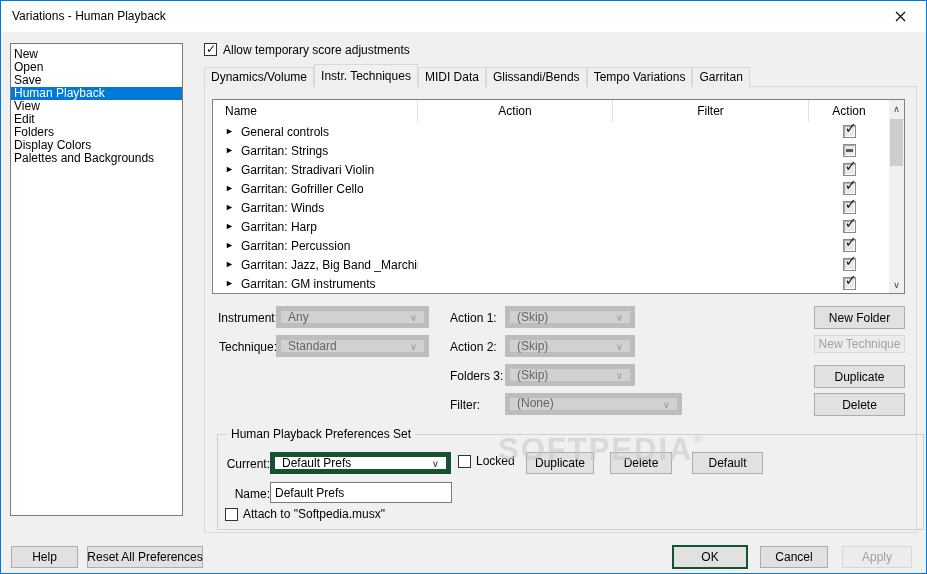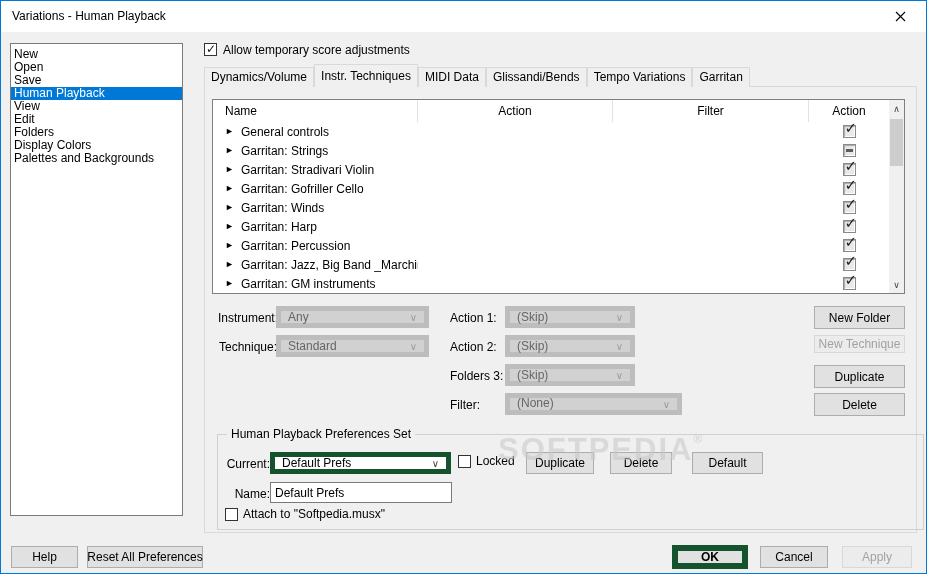--- a/index.html
+++ b/index.html
@@ -72,21 +72,21 @@
   .combo { position:absolute; height:22px; background:#fff; border:5px solid #14532d;
            display:flex; align-items:center; justify-content:space-between; padding:0 7px; cursor:pointer; }
   .combo .chev { font-size:10px; color:#404040; margin-left:6px; }
   .combo.disabled { background:#d1d1d1; border-color:#bdbdbd; color:#666; cursor:default; }
   .combo.disabled .chev { color:#9b9b9b; }
 
   
   .btn { position:absolute; background:#e1e1e1; border:1px solid #adadad; text-align:center;
          font-size:12px; display:flex; align-items:center; justify-content:center; cursor:pointer; white-space:nowrap; }
   .btn.disabled { background:#ececec; border-color:#d8d8d8; color:#a2a2a2; cursor:default; }
-  .btn.default-focus { border:6px solid #14532d;font-weight:bold; }
+  .btn.default-focus { border:2px solid #14532d; }
 
   
   .groupbox { position:absolute; left:12px; top:347px; width:707px; height:96px; border:1px solid #d0d0d0; }
   .groupbox .gb-label { position:absolute; left:9px; top:-8px; background:#f0f0f0; padding:0 4px; white-space:nowrap; }
   .ginput { position:absolute; height:21px; background:#fff; border:1px solid #7a7a7a;
             padding:0 4px; font-size:12px; font-family:inherit; color:#000; }
 
   .cbrow { position:absolute; display:flex; align-items:center; }
   .cbrow .lbl { margin-left:5px; white-space:nowrap; }
 

